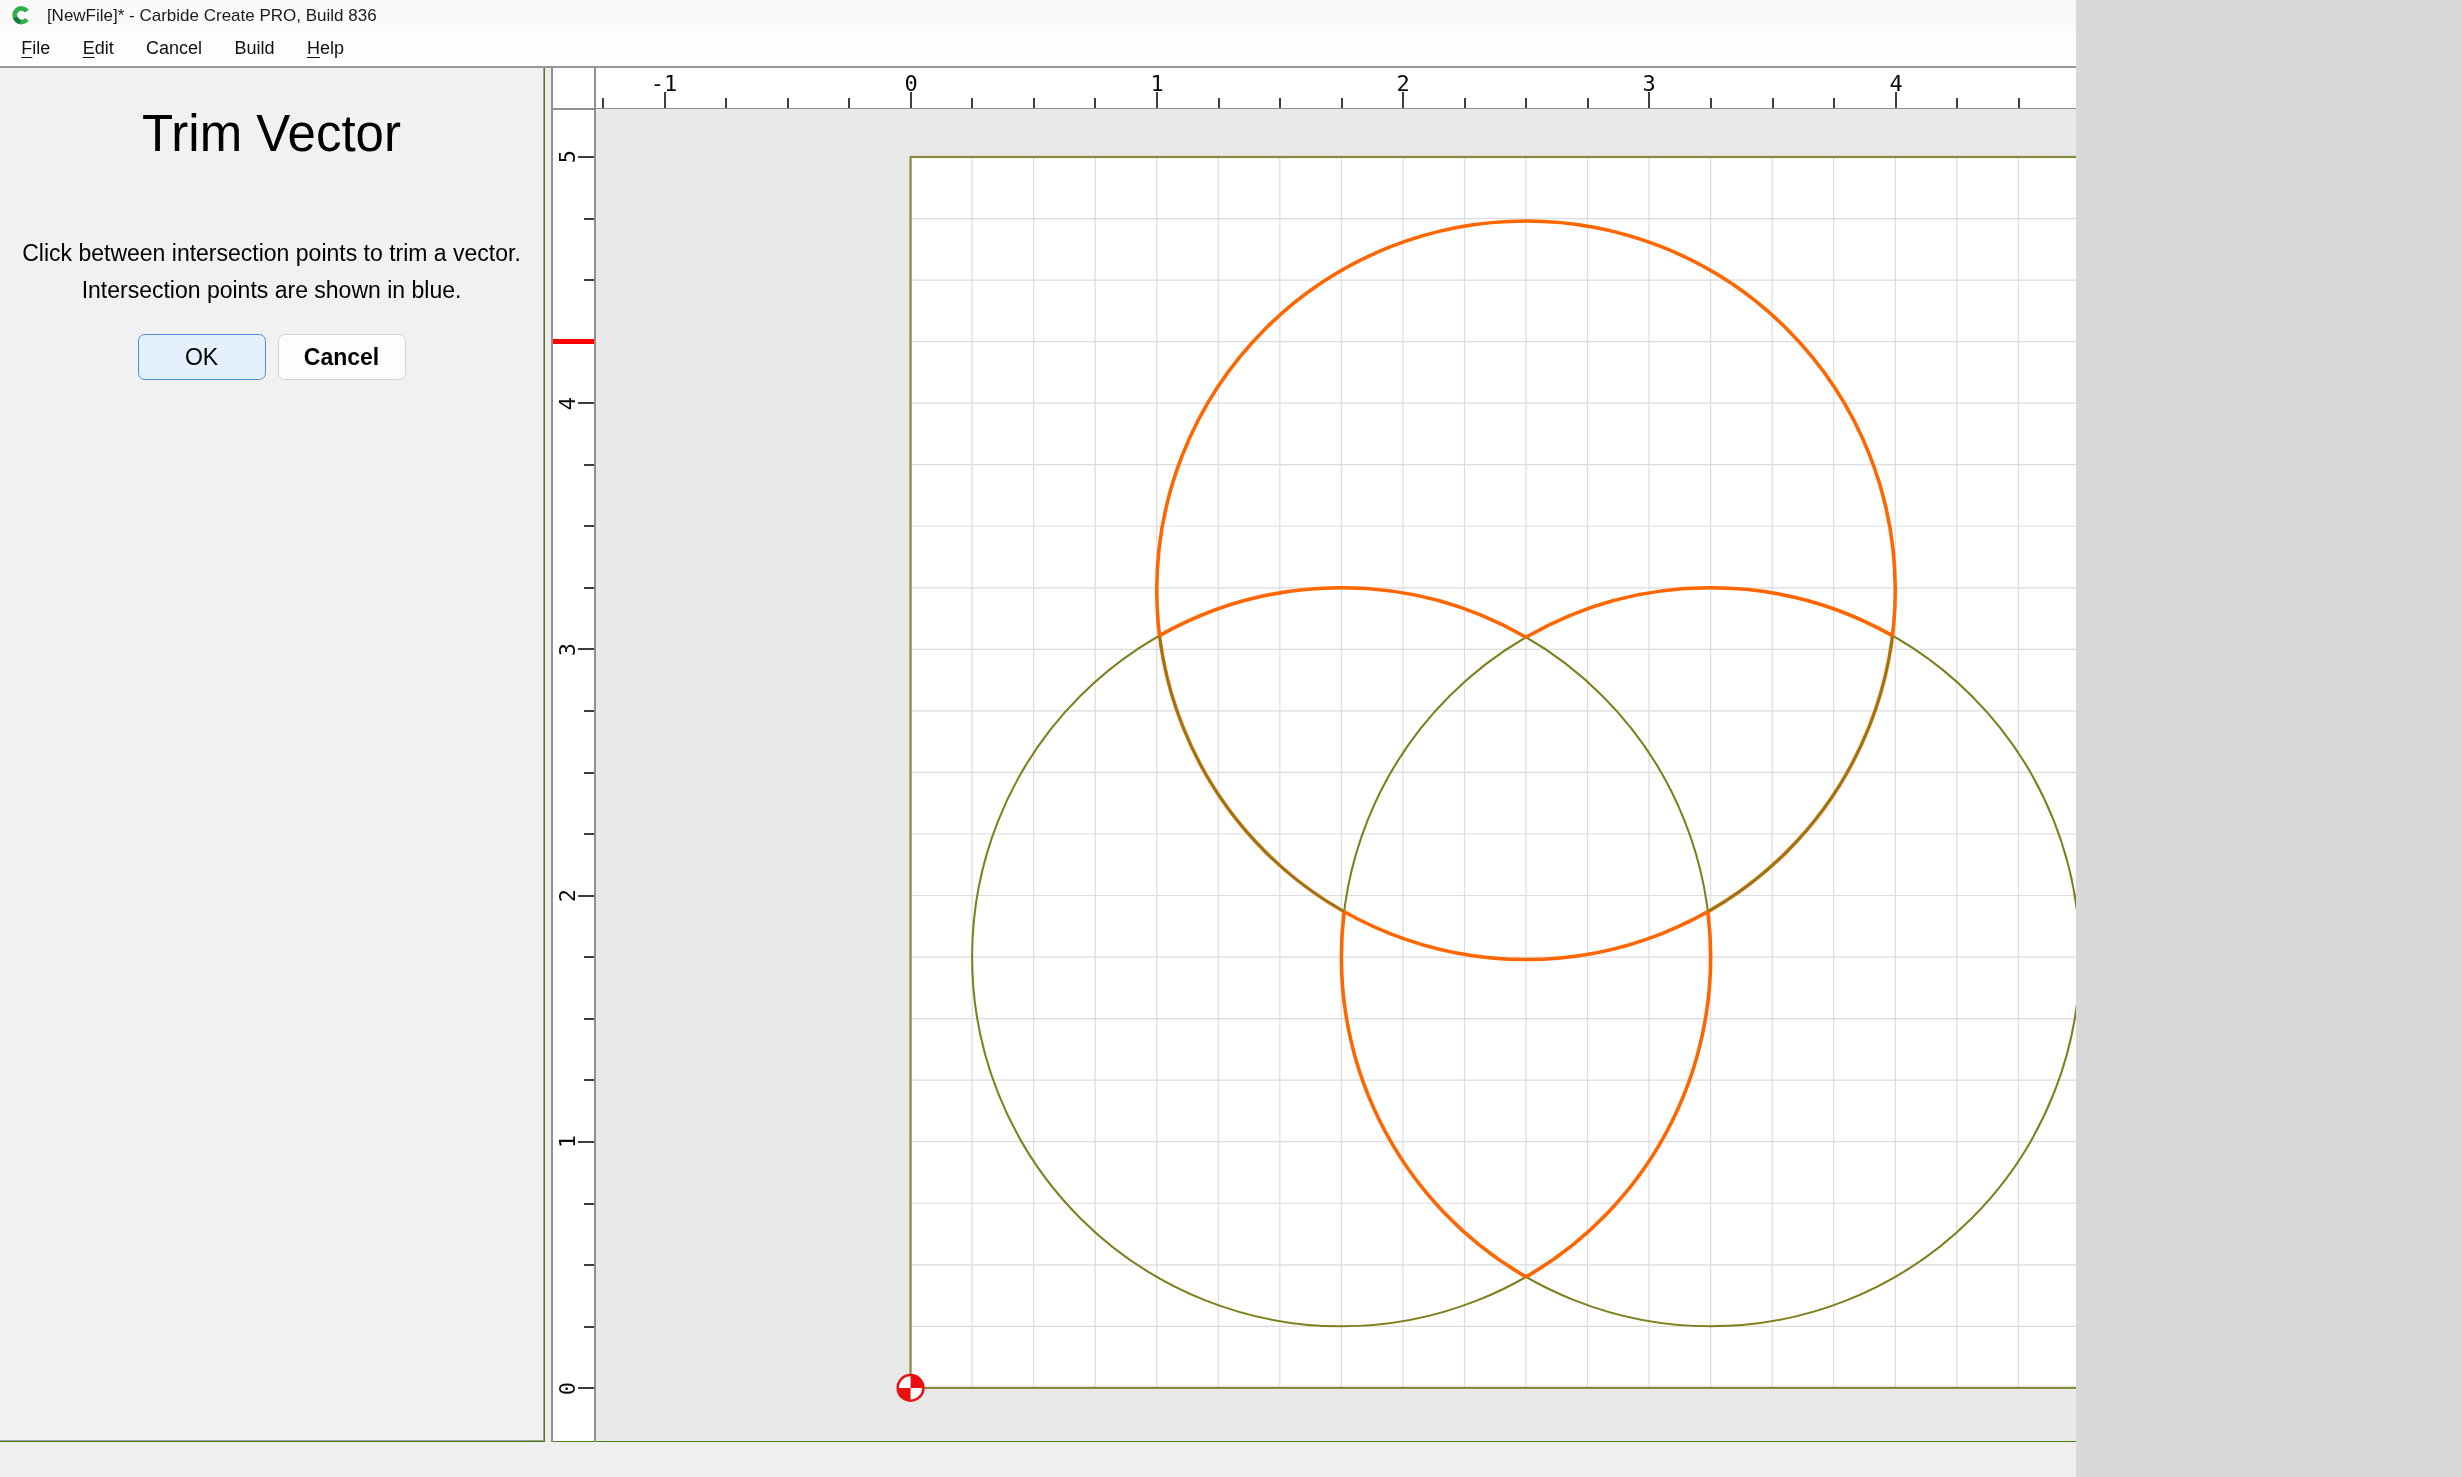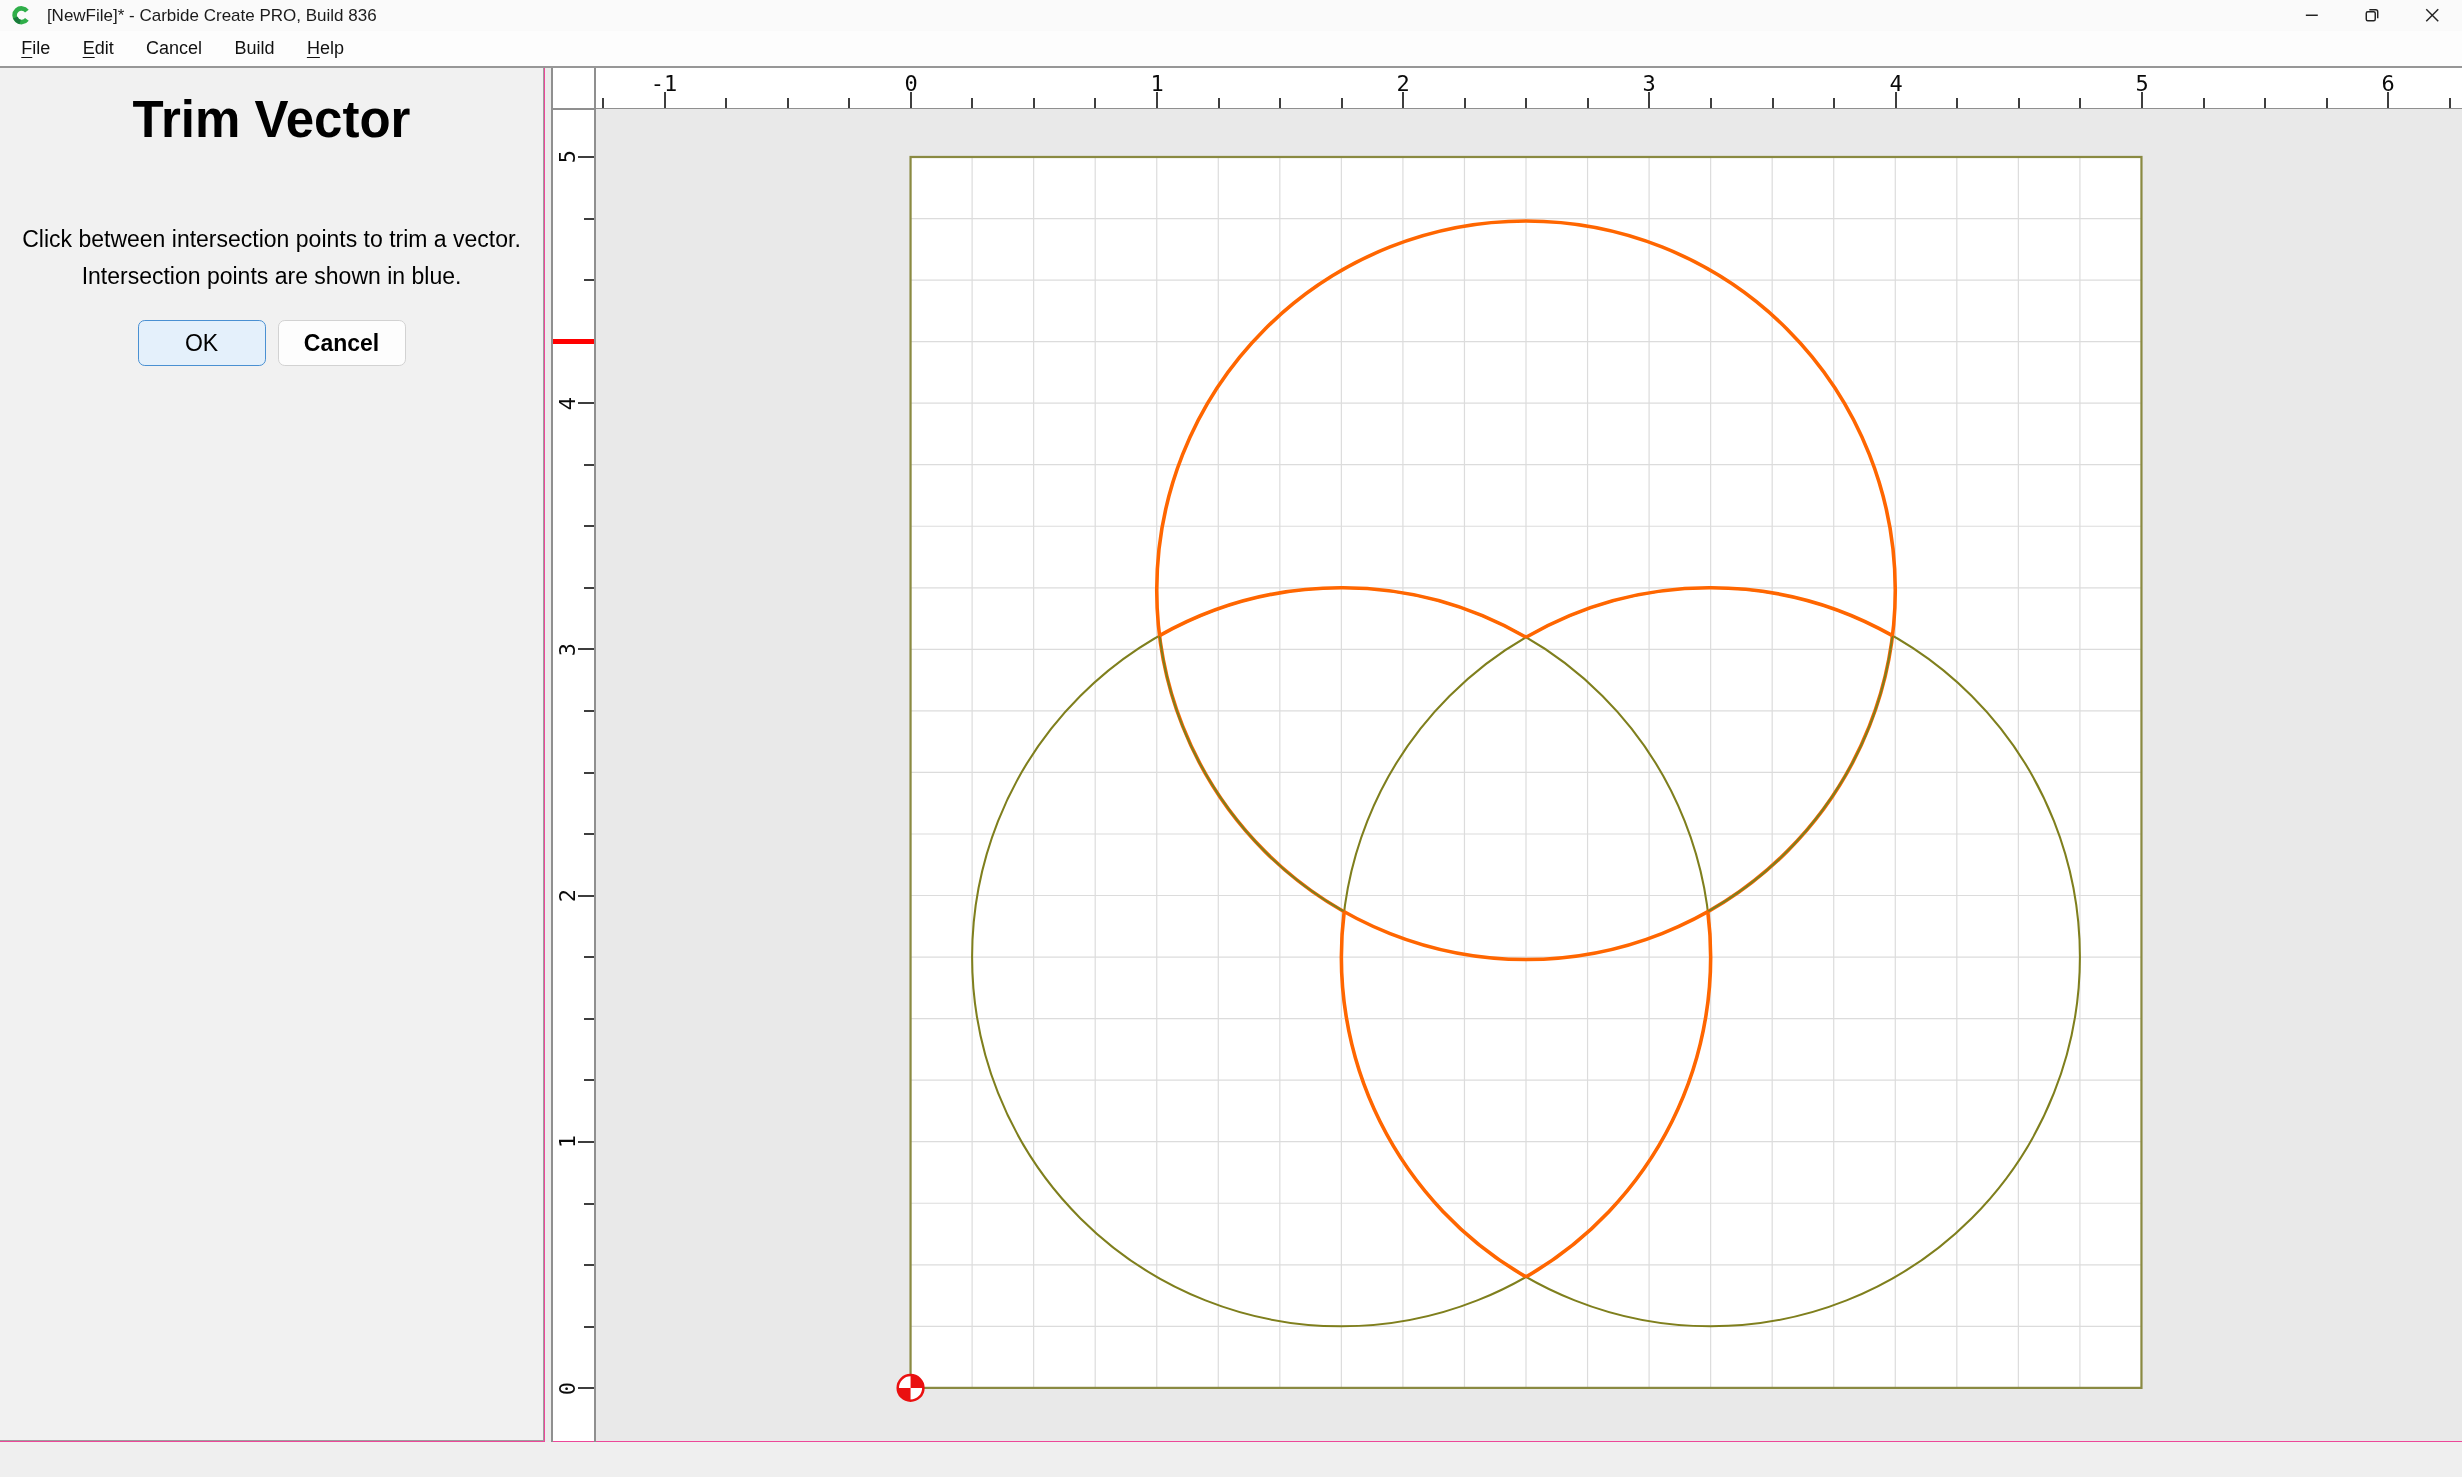--- a/index.html
+++ b/index.html
@@ -1,36 +1,36 @@
 <!DOCTYPE html>
 <html style="font-size:13.7px"><head>
 <meta charset="utf-8">
 <style>
   html,body{margin:0;padding:0;background:#d8d8d8;}
   #window{
-    position:relative;width:2462px;height:1477px;overflow:hidden;
-    background:#ec4899;font-family:"Liberation Sans",sans-serif;
+    position:relative;width:2076px;height:1477px;overflow:hidden;
+    background:#4d7c0f;font-family:"Liberation Sans",sans-serif;
     -webkit-font-smoothing:antialiased;
   }
   
   .titlebar{position:absolute;left:0;top:0;width:2462px;height:31px;background:#fafafa;display:flex;align-items:center;}
   .app-icon{width:20.5px;height:20.5px;margin-left:11px;flex:0 0 auto;}
   .title-text{margin-left:15.4px;font-size:17px;color:#1b1b1b;white-space:nowrap;}
   .win-controls{position:absolute;right:0;top:0;height:31px;display:flex;}
   .wbtn{width:60px;height:31px;display:flex;align-items:center;justify-content:center;background:transparent;border:0;padding:0;}
   
   .menubar{position:absolute;left:0;top:31px;width:2462px;height:35px;background:#fdfdfd;display:flex;align-items:center;padding-left:5.1px;box-sizing:border-box;}
   .menu-item{font-size:18px;color:#111;padding:0 16.2px;height:35px;display:flex;align-items:center;cursor:default;}
   .menu-item u{text-decoration:underline;text-underline-offset:2.6px;}
   .menubar-border{position:absolute;left:0;top:66px;width:2462px;height:1.7px;background:#979797;}
   
   .panel{position:absolute;left:0;top:68px;width:543px;height:1372px;background:#f1f1f1;
     border-right:1.7px solid #9d9d9d;border-bottom:1.7px solid #9d9d9d;box-sizing:content-box;}
   .panel-gap{position:absolute;left:545px;top:68px;width:6.8px;height:1374px;background:#ececec;}
-  .panel h1{margin:22px 0 0 0;text-align:center;font-size:51px;font-weight:bold;color:#000;letter-spacing:0px;}
+  .panel h1{margin:36px 0 0 0;text-align:center;font-size:51px;font-weight:normal;color:#000;letter-spacing:0px;}
   .instructions{margin-top:72px;text-align:center;font-size:23px;color:#000;line-height:37px;}
   .button-row{margin-top:25px;display:flex;justify-content:center;gap:12px;}
   .btn{width:128px;height:46px;font-family:"Liberation Sans",sans-serif;font-size:23px;color:#000;border-radius:6.8px;cursor:pointer;}
   .btn-ok{background:#e4f0fb;border:1.7px solid #4a90d2;}
   .btn-cancel{background:#fdfdfd;border:1.7px solid #d2d2d2;font-weight:bold;}
   
   .vline{position:absolute;top:68px;width:1.7px;height:1374px;background:#8f8f8f;}
   .top-ruler{position:absolute;left:596px;top:68px;width:1866px;height:40px;background:#ffffff;overflow:hidden;}
   .ruler-corner{position:absolute;left:553px;top:68px;width:41px;height:40px;background:#ffffff;}
   .ruler-bottom-border{position:absolute;left:551px;top:108px;width:1911px;height:1.7px;background:#8f8f8f;}

